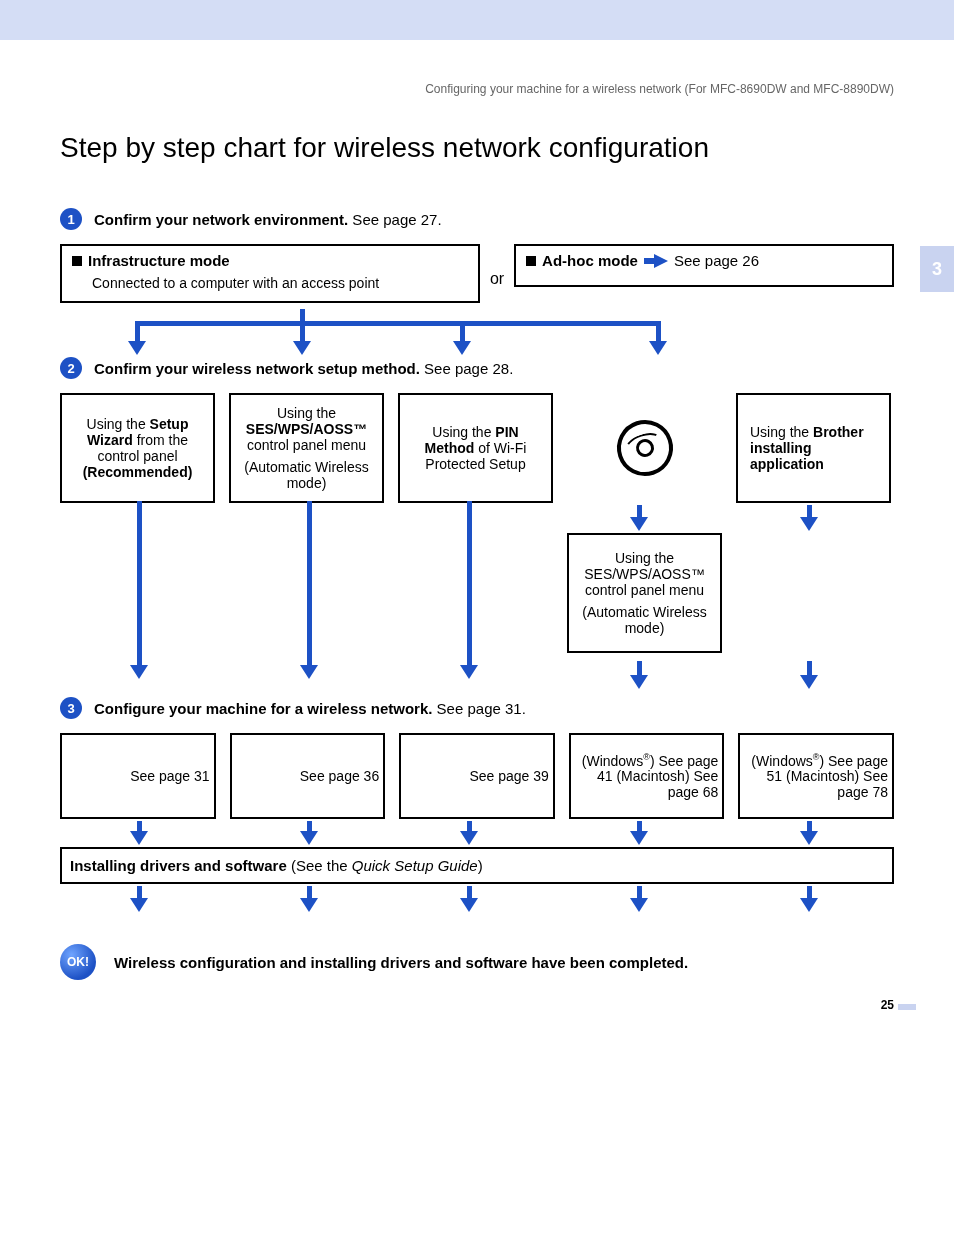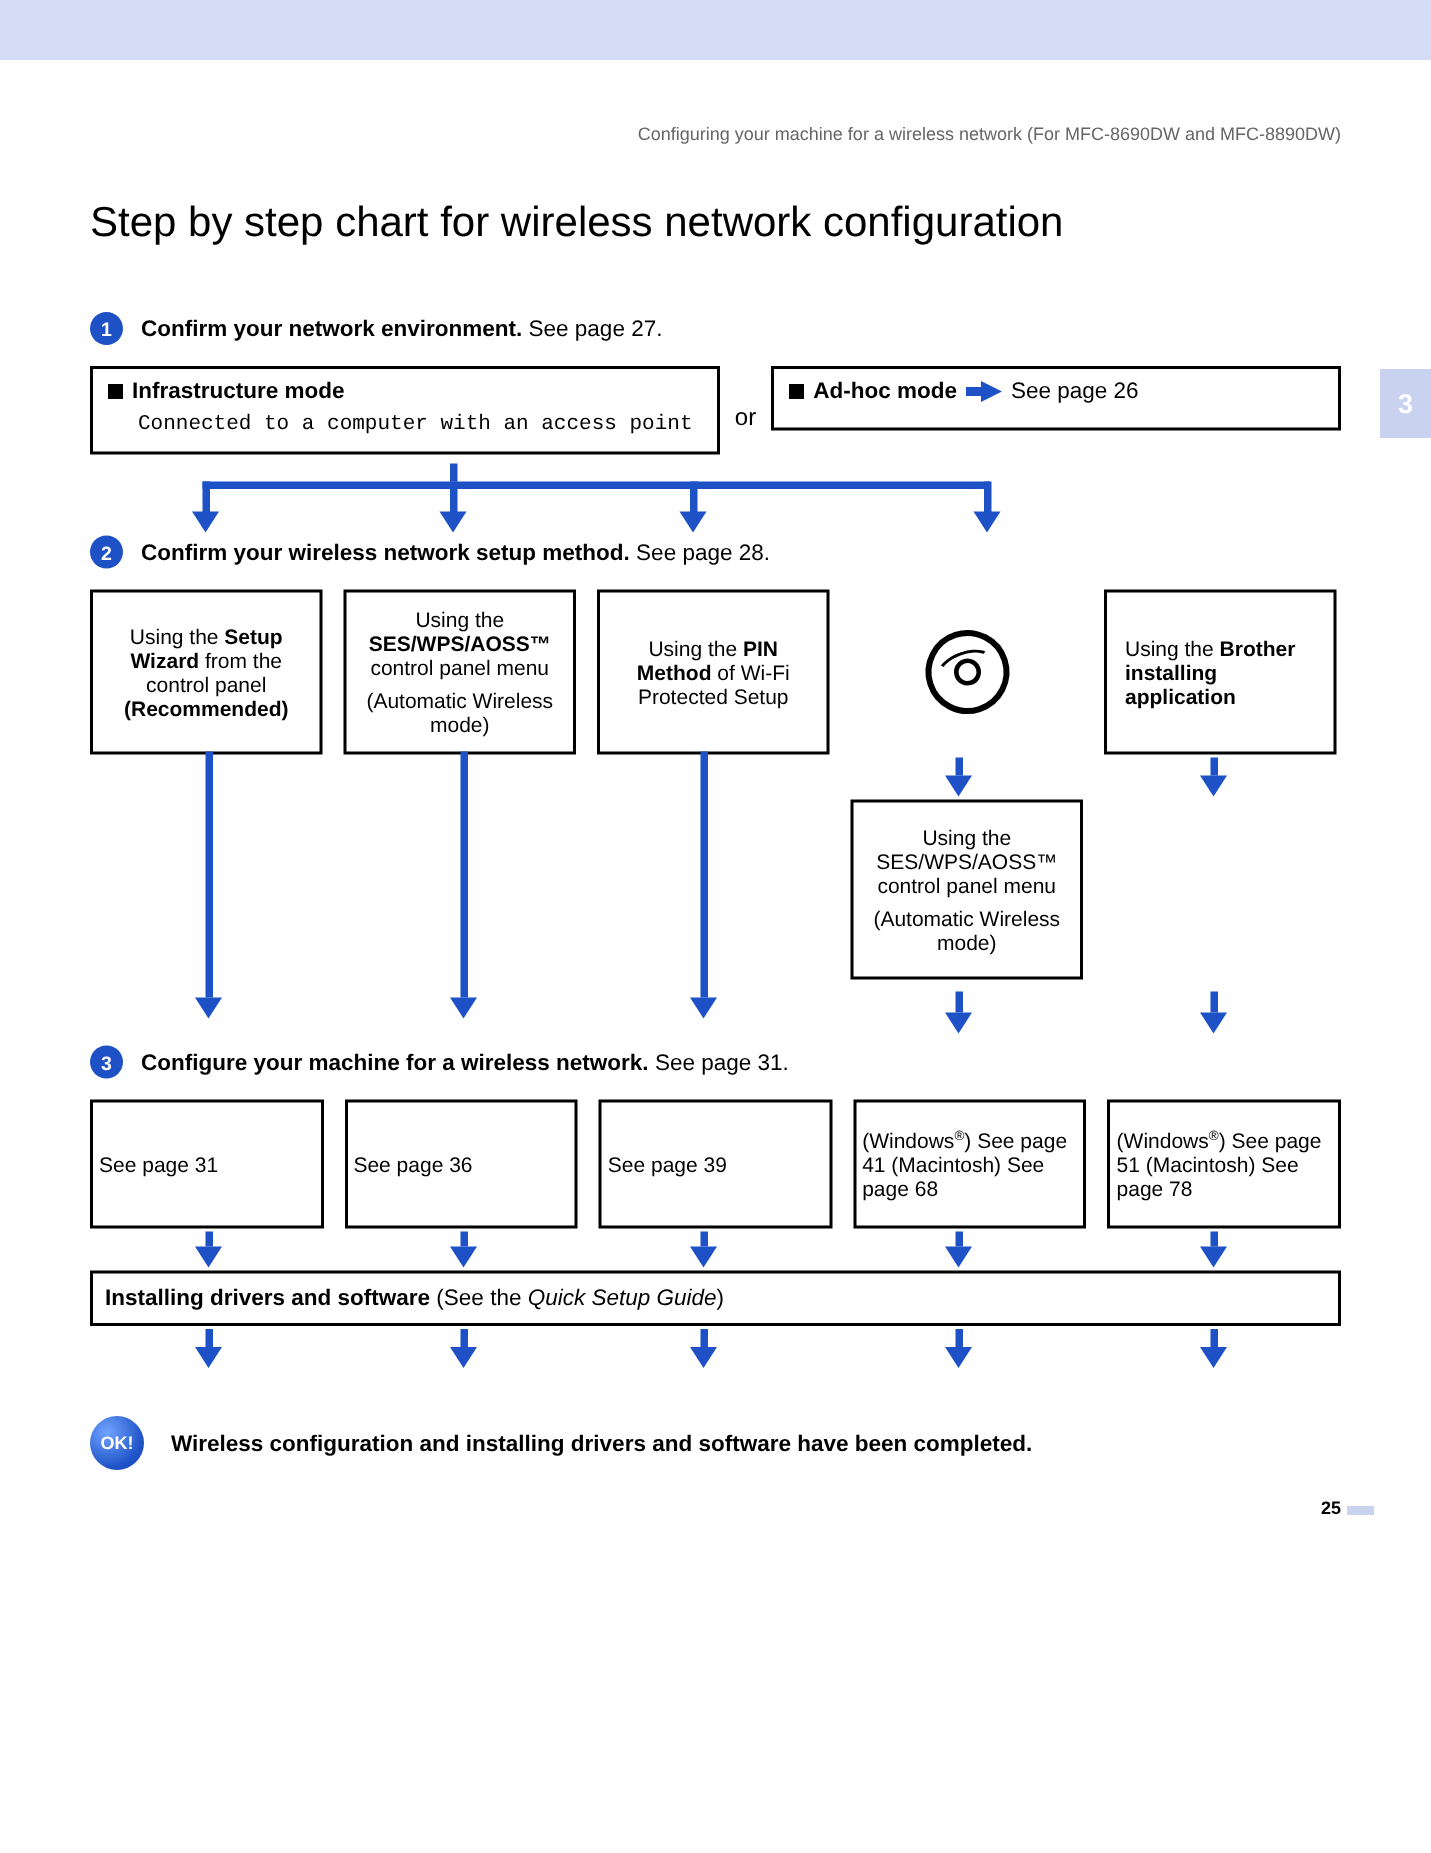--- a/index.html
+++ b/index.html
@@ -12,21 +12,21 @@
   .step-line { display: flex; align-items: center; gap: 12px; margin-bottom: 14px; }
   .num-circle { width: 22px; height: 22px; border-radius: 50%; background: #1d51c5; color: #fff; font-size: 13px; font-weight: bold; display: flex; align-items: center; justify-content: center; flex-shrink: 0; }
   .step-text { font-size: 15px; }
   .step-text .bold { font-weight: bold; }
   .mode-row { display: flex; align-items: flex-start; gap: 10px; margin-bottom: 6px; }
   .mode-box { border: 2px solid #000; padding: 6px 10px 10px 10px; }
   .mode-left { width: 420px; }
   .mode-right { width: 380px; }
   .mode-title { font-weight: bold; font-size: 15px; margin-bottom: 6px; display: flex; align-items: center; gap: 6px; }
   .sq { width: 10px; height: 10px; background: #000; display: inline-block; }
-  .mode-desc { font-size: 14px; padding-left: 20px; font-family: Liberation Mono, monospace; }
+  .mode-desc { font-size: 14px; padding-left: 20px; }
   .or { font-size: 16px; padding-top: 26px; }
   .arrow-holder { position: relative; height: 48px; width: 100%; }
   .arrow-holder .stem { position: absolute; background: #1d51c5; }
   .arrow-down { width: 0; height: 0; border-left: 9px solid transparent; border-right: 9px solid transparent; border-top: 14px solid #1d51c5; position: absolute; }
   .arrow-right-sm { width: 0; height: 0; border-top: 7px solid transparent; border-bottom: 7px solid transparent; border-left: 14px solid #1d51c5; display: inline-block; vertical-align: middle; }
   .arrow-right-sm::before { content:''; display:block; position:relative; left:-22px; top:-3px; width:10px; height:6px; background:#1d51c5; }
   .grid5 { display: flex; gap: 14px; }
   .cell { border: 2px solid #000; width: 155px; padding: 8px 6px; font-size: 14px; text-align: center; display:flex; flex-direction:column; justify-content:center; min-height: 110px;}
   .cell .b { font-weight: bold; }
   .cd-icon-cell { border:0; display:flex; align-items:center; justify-content:center;}
@@ -37,21 +37,21 @@
   .arrow-unit { position: absolute; display:flex; flex-direction:column; align-items:center; }
   .arrow-unit .s { width: 5px; background:#1d51c5; }
   .arrow-unit .h { width:0;height:0;border-left:9px solid transparent;border-right:9px solid transparent;border-top:14px solid #1d51c5; }
   .row-sub { display:flex; gap:14px; }
   .row-sub .spacer { width:155px; }
   .cell2 { border:2px solid #000; width:155px; padding:8px 6px; font-size:14px; text-align:center; min-height:120px; display:flex; flex-direction:column; justify-content:center;}
   .long-arrows { position: relative; height: 160px; }
   .long-arrows .unit { position:absolute; display:flex; flex-direction:column; align-items:center; }
   .long-arrows .s { width:5px; background:#1d51c5; }
   .pages-row { display:flex; gap:14px; }
-  .page-cell { border:2px solid #000; width:161px; padding:10px 4px; font-size:14px; text-align:left; min-height:86px; display:flex; flex-direction:column; justify-content:center; }
+  .page-cell { border:2px solid #000; width:161px; padding:10px 4px; font-size:14px; text-align:right; min-height:86px; display:flex; flex-direction:column; justify-content:center; }
   .install-row { border:2px solid #000; padding:8px; text-align:left; font-size:15px; margin-top: 0px;}
   .install-row .b { font-weight: bold; }
   .install-row .i { font-style: italic; }
   .ok-row { display:flex; align-items:center; gap:18px; margin-top:28px; }
   .ok-badge { width:36px; height:36px; border-radius:50%; background: radial-gradient(circle at 32% 30%, #6fa4ff, #1d51c5 70%); color:#fff; font-size:12px; font-weight:bold; display:flex; align-items:center; justify-content:center; }
   .ok-text { font-size:15px; font-weight:bold; }
   .page-tab { position:absolute; right:0; top:246px; width:34px; height:46px; background:#c9d3f0; color:#fff; font-size:18px; font-weight:bold; display:flex; align-items:center; justify-content:center; }
   .page-num { position:absolute; right:60px; bottom:8px; font-size:12px; font-weight:bold;}
   .page-num-bar { position:absolute; right:38px; bottom:10px; width:18px; height:6px; background:#c9d3f0; }
   .sup { font-size: 9px; vertical-align: super; }

